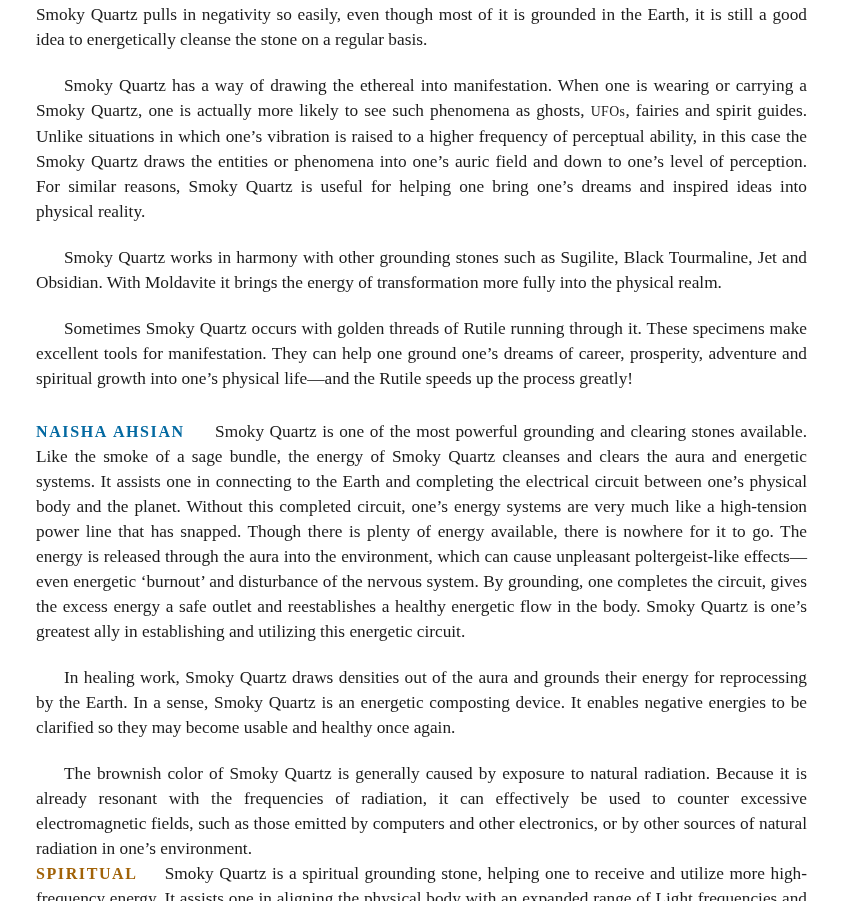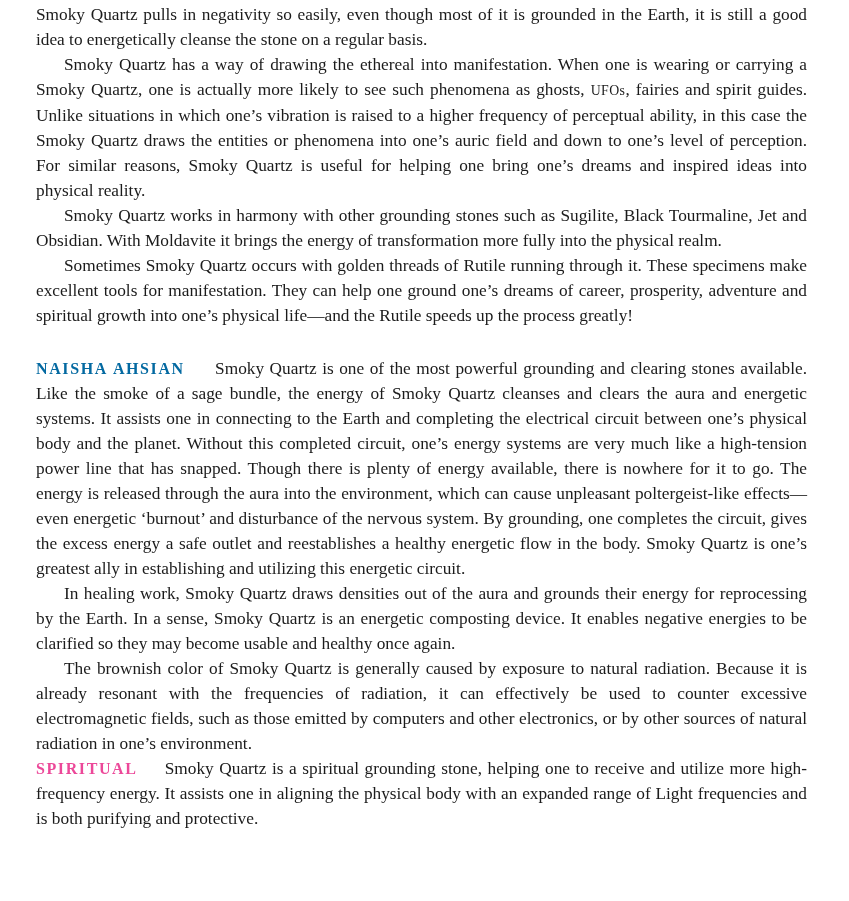--- a/index.html
+++ b/index.html
@@ -18,36 +18,37 @@
     font-size: 17.3px;
     line-height: 25px;
     color: #1b1b1b;
     text-align: justify;
   }
   .para {
     margin: 0;
   }
   .para.indent {
     text-indent: 28px;
+    margin-top: 21px;
   }
   .section-gap {
     margin-top: 28px;
   }
   .runin-heading {
     font-weight: bold;
     letter-spacing: 1.6px;
     font-size: 16px;
     margin-right: 1.9em;
     white-space: nowrap;
   }
   .runin-heading.naisha {
     color: #0369a1;
   }
   .runin-heading.spiritual {
-    color: #ec4899;
+    color: #a16207;
     margin-right: 1.7em;
   }
   .smallcaps {
     font-size: 0.8em;
     letter-spacing: 0.4px;
   }
 </style>
 </head>
 <body>
 

